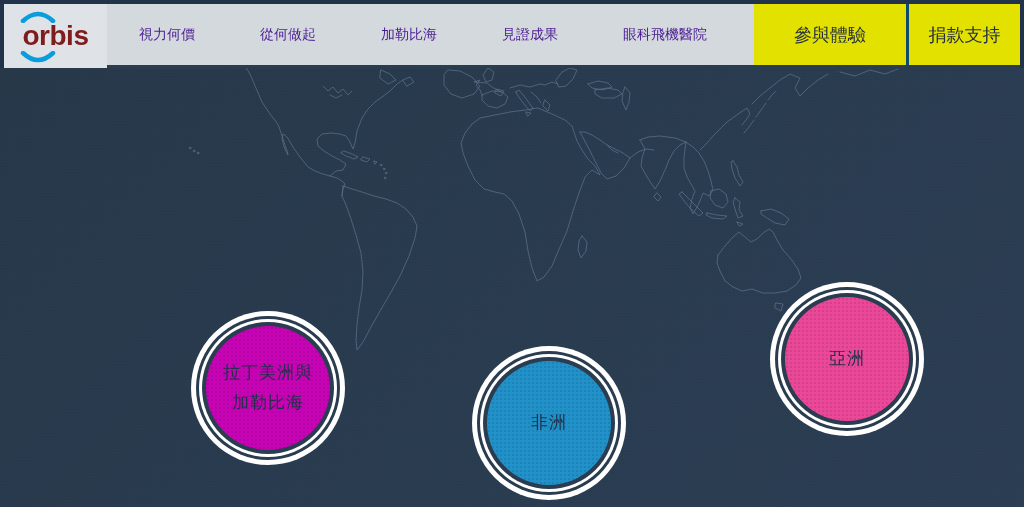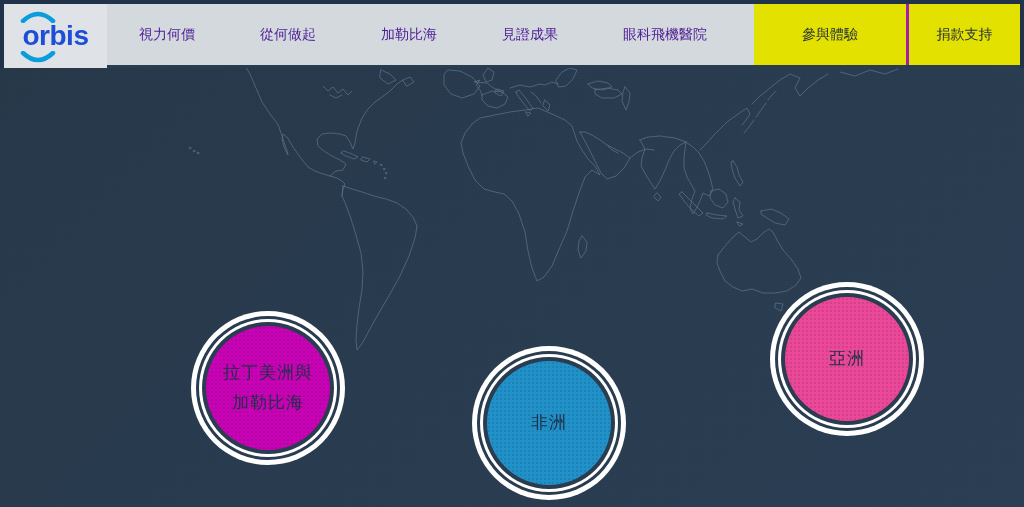--- a/index.html
+++ b/index.html
@@ -21,43 +21,43 @@
     background:#21334a;padding:4px 4px 0 4px;box-sizing:border-box;z-index:5;
   }
   .header{display:flex;height:64px;}
   .logo-box{
     width:103px;background:rgba(229,232,236,0.97);
     display:flex;align-items:center;justify-content:center;
   }
   .logo{position:relative;display:inline-block;padding:2px 0;}
   .logo-text{
     font-size:28px;font-weight:700;letter-spacing:-0.5px;
-    color:#1d4ed8;line-height:36px;
+    color:#7f1d1d;line-height:36px;
   }
   .logo-arc{position:absolute;left:-3px;width:36px;height:12px;}
   .logo-arc.top{top:-5px;}
   .logo-arc.bottom{bottom:-7px;}
   .header-right{
     flex:1;display:flex;align-items:stretch;
     background:rgba(223,227,232,0.94);
     border-bottom:3px solid #2a3c50;box-sizing:border-box;
   }
   .nav{
     flex:1;display:flex;align-items:center;justify-content:space-between;
     padding:0 47px 0 32px;
   }
   .nav-item{
     font-size:14px;color:#4c1d95;white-space:nowrap;cursor:pointer;
   }
   .cta{
     display:flex;align-items:center;justify-content:center;
-    font-size:14px;color:#25303f;cursor:pointer;box-sizing:border-box;
+    font-size:18px;color:#25303f;cursor:pointer;box-sizing:border-box;
   }
   .cta-1{width:152px;}
-  .cta-2{width:114px;border-left:3px solid #a21caf;}
+  .cta-2{width:114px;border-left:3px solid #0c4a6e;}
   
   .region{
     position:absolute;width:124px;height:124px;border-radius:50%;
     display:flex;flex-direction:column;align-items:center;justify-content:center;
     gap:7px;cursor:pointer;z-index:3;
     box-shadow:0 0 0 4px #2a3c50,0 0 0 7px #ffffff,0 0 0 10px #2a3c50,0 0 0 15px #ffffff;
   }
   .region::before{ 
     content:"";position:absolute;inset:0;border-radius:50%;
     background-image:radial-gradient(rgba(0,0,0,0.10) 1px,transparent 1.2px);

